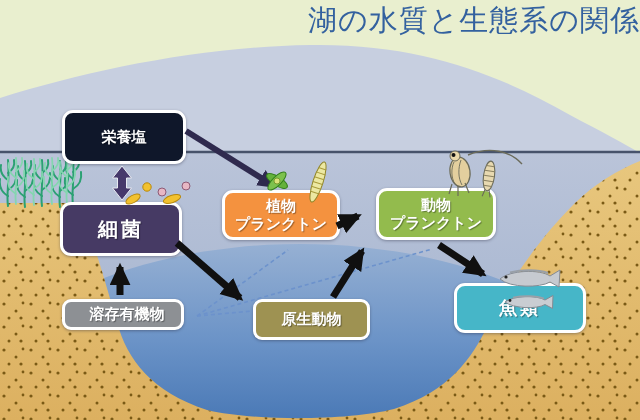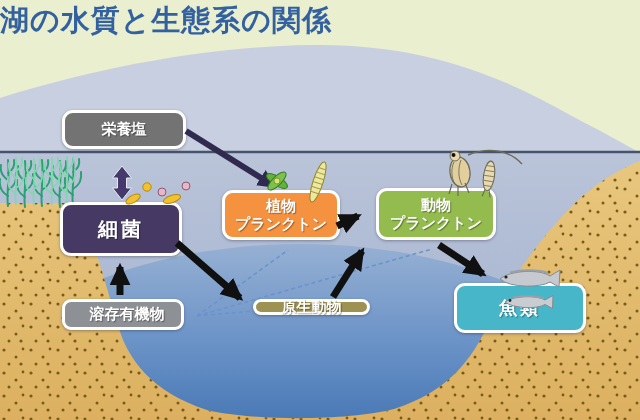--- a/index.html
+++ b/index.html
@@ -1,31 +1,31 @@
 <!DOCTYPE html>
 <html><head>
 <meta charset="utf-8">
 <style>
   html,body{margin:0;padding:0;background:#dfe3e8;}
   .stage{position:relative;width:640px;height:420px;overflow:hidden;
          font-family:"DejaVu Sans",sans-serif;background:#e9efcf;}
   .stage svg{position:absolute;left:0;top:0;}
   svg.fg{pointer-events:none;}
-  .title{position:absolute;top:1px;left:0;right:0;text-align:left;
-         font-size:29px;font-weight:bold;color:#33619f;letter-spacing:1px;z-index:2;}
+  .title{position:absolute;top:1px;left:0;right:0;text-align:right;
+         font-size:29px;font-weight:normal;color:#33619f;letter-spacing:1px;z-index:2;}
   .node{position:absolute;box-sizing:border-box;border:3px solid #fff;border-radius:11px;
         display:flex;flex-direction:column;align-items:center;justify-content:center;
         color:#fff;font-weight:bold;text-align:center;line-height:1.22;
         box-shadow:0 1px 3px rgba(40,40,60,.4);text-shadow:1px 1px 1px rgba(0,0,0,.35);z-index:2;}
-  .n-nutrients{left:62px;top:110px;width:124px;height:39px;background:#737373;font-size:15px;}
+  .n-nutrients{left:62px;top:110px;width:124px;height:54px;background:#0f172a;font-size:15px;}
   .n-bacteria {left:60px;top:202px;width:122px;height:54px;background:#463a64;font-size:20px;letter-spacing:3px;}
   .n-phyto    {left:222px;top:190px;width:118px;height:50px;background:#f4923f;font-size:15px;text-align:center;}
   .n-zoo      {left:376px;top:188px;width:120px;height:52px;background:#93bb4d;font-size:15px;justify-content:center;}
   .n-dom      {left:62px;top:299px;width:122px;height:31px;background:#8d9094;font-size:15px;border-radius:9px;padding-left:8px;}
-  .n-proto    {left:253px;top:299px;width:117px;height:16px;background:#9e9252;font-size:15px;border-radius:9px;}
+  .n-proto    {left:253px;top:299px;width:117px;height:41px;background:#9e9252;font-size:15px;border-radius:9px;}
   .n-fish     {left:454px;top:283px;width:132px;height:50px;background:#46b6c8;font-size:18px;letter-spacing:3px;}
 </style>
 </head>
 <body>
 
 <div class="stage">
 
   <svg class="bg" width="640" height="420" viewBox="0 0 640 420">
     <defs>
       <linearGradient id="gWater" x1="0" y1="152" x2="0" y2="420" gradientUnits="userSpaceOnUse">

